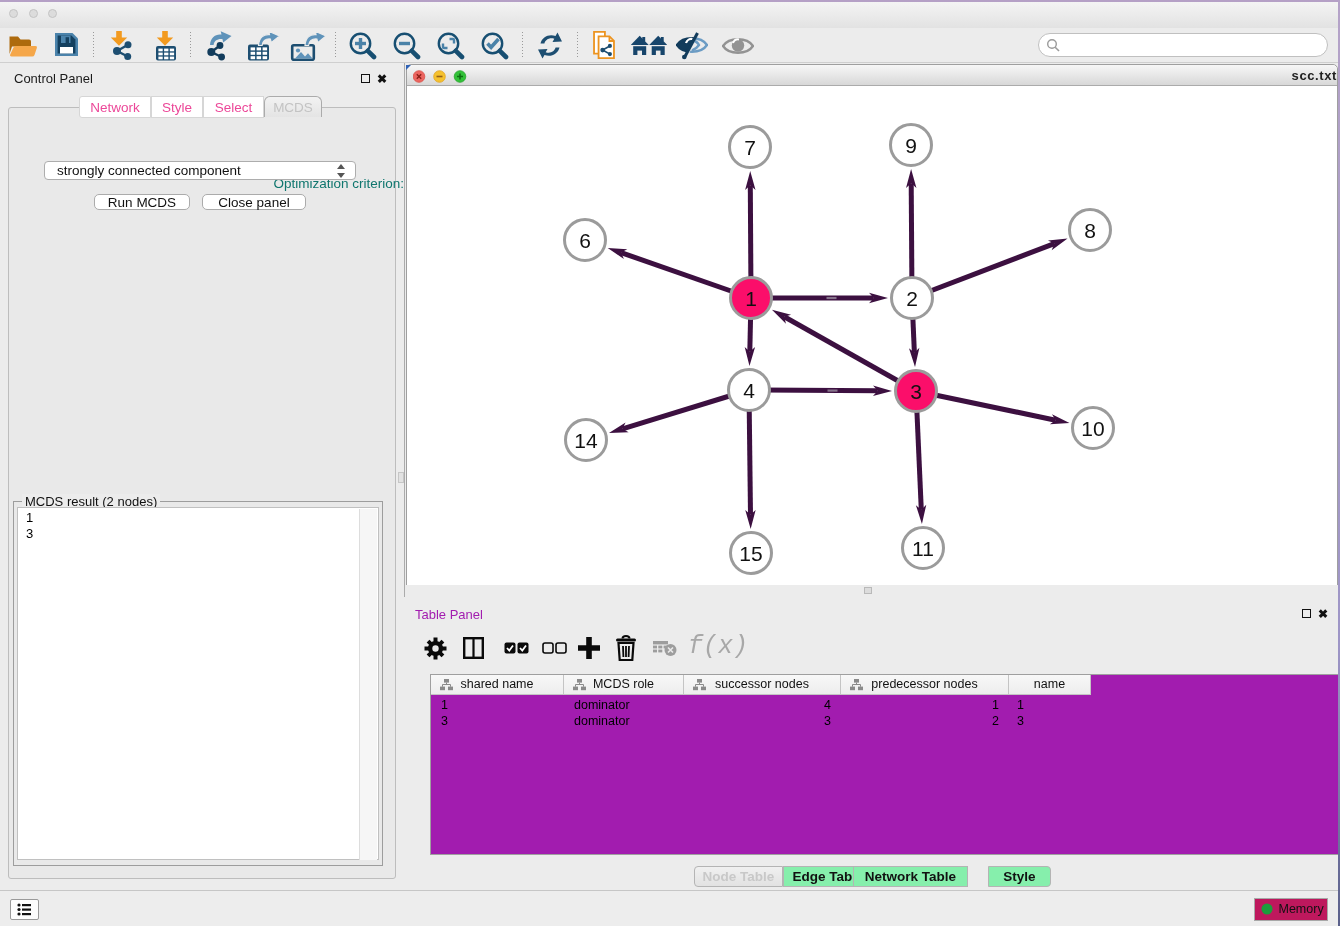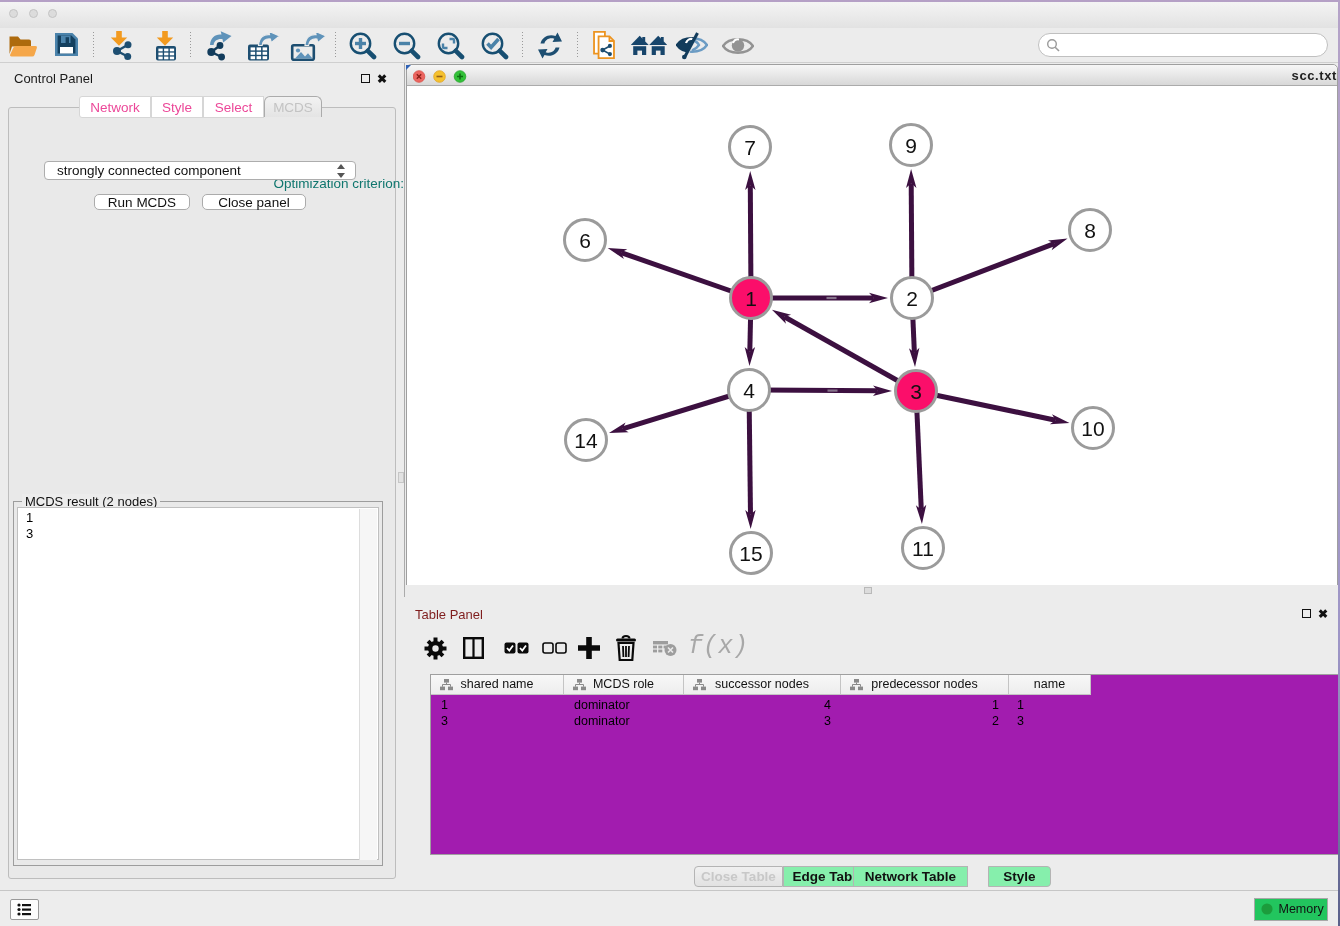--- a/index.html
+++ b/index.html
@@ -49,37 +49,37 @@
   .netwin { position:absolute; left:406px; top:64px; width:932px; height:533px;
     background:#fff; border:1px solid #9f9f9f; border-radius:5px 5px 0 0; }
   .nw-titlebar { position:absolute; left:0; top:0; width:100%; height:21px;
     background:linear-gradient(#f7f7f7,#d8d8d8); border-bottom:1px solid #ababab; border-radius:5px 5px 0 0; }
   .nw-title { position:absolute; width:100%; text-align:right; top:3px; font-size:13px; font-weight:bold; color:#222; letter-spacing:0.6px; }
   .nw-canvas { position:absolute; left:0; top:22px; width:930px; height:498px; background:#fff; }
   .splitter-h { position:absolute; left:404px; top:585px; width:936px; height:12px; background:#ececec; }
 
   
   .tpanel { position:absolute; left:404px; top:597px; width:936px; height:293px; background:#ececec; }
-  .tp-title { position:absolute; left:11px; top:10px; font-size:13px; color:#7f1d1d; }
+  .tp-title { position:absolute; left:11px; top:10px; font-size:13px; color:#a21caf; }
   .tp-sq { position:absolute; left:898px; top:12px; width:9px; height:9px; border:1.5px solid #111; }
   .tp-x { position:absolute; left:914px; top:10px; font-size:12px; font-weight:bold; color:#111; }
   .tb2 { position:absolute; left:13px; top:33px; width:910px; height:44px; }
   .tb2 svg { position:absolute; top:0; }
   .ttable { position:absolute; left:26px; top:77px; width:914px; height:181px; background:#a21caf; border:1px solid #9f9f9f; font-size:12.5px; }
   .thead { position:absolute; left:0; top:0; height:20px; background:linear-gradient(#f8f8f8,#ededed);
     border-right:1px solid #c4c4c4; border-bottom:1px solid #c4c4c4; text-align:center; line-height:19px; color:#111; }
   .trow { position:absolute; font-size:12.5px; color:#000; }
   .btabs { position:absolute; left:0; top:269px; height:21px; font-size:13.5px; font-weight:bold; }
   .btab { position:absolute; height:21px; line-height:20px; text-align:center; background:#86efac; border:1px solid #b4b4b4; color:#111; }
 
   
   .statusbar { position:absolute; left:0; top:890px; width:1340px; height:36px;
     background:#ededed; border-top:1px solid #c6c6c6; }
   .listbtn { position:absolute; left:10px; top:8px; width:29px; height:21px; background:#fdfdfd; border:1px solid #9a9a9a; border-radius:2px; }
-  .membtn { position:absolute; left:1254px; top:7px; width:74px; height:23px; background:#22c55e; border:1px solid #a8a8a8; font-size:12.5px; color:#111; white-space:nowrap; line-height:21px; }
+  .membtn { position:absolute; left:1254px; top:7px; width:74px; height:23px; background:#be185d; border:1px solid #a8a8a8; font-size:12.5px; color:#111; white-space:nowrap; line-height:21px; }
 </style>
 </head>
 <body>
 <div class="app">
   <div class="edge-top"></div>
   <div class="edge-right"></div>
 
   <div class="titlebar">
     <div class="tl" style="left:9px"></div>
     <div class="tl" style="left:29px"></div>
@@ -480,21 +480,21 @@
       <div class="trow" style="left:253px; top:23px; width:147px; text-align:right;">4</div>
       <div class="trow" style="left:410px; top:23px; width:158px; text-align:right;">1</div>
       <div class="trow" style="left:586px; top:23px;">1</div>
       <div class="trow" style="left:10px; top:39px;">3</div>
       <div class="trow" style="left:143px; top:39px;">dominator</div>
       <div class="trow" style="left:253px; top:39px; width:147px; text-align:right;">3</div>
       <div class="trow" style="left:410px; top:39px; width:158px; text-align:right;">2</div>
       <div class="trow" style="left:586px; top:39px;">3</div>
     </div>
     <div class="btabs">
-      <div class="btab" style="left:290px; width:89px; background:linear-gradient(#f0f0f0,#e2e2e2); color:#c8c8c8; border-radius:4px 0 0 4px;">Close Table</div>
+      <div class="btab" style="left:290px; width:89px; background:linear-gradient(#f0f0f0,#e2e2e2); color:#c8c8c8; border-radius:4px 0 0 4px;">Node Table</div>
       <div class="btab" style="left:379px; width:90px;">Edge Table</div>
       <div class="btab" style="left:449px; width:115px;">Network Table</div>
       <div class="btab" style="left:584px; width:63px; border-radius:0 4px 4px 0;">Style</div>
     </div>
   </div>
 
   <div class="statusbar">
     <div class="listbtn">
       <svg width="27" height="19" viewBox="0 0 27 19">
         <circle cx="8" cy="5" r="1.6" fill="#111"></circle>

